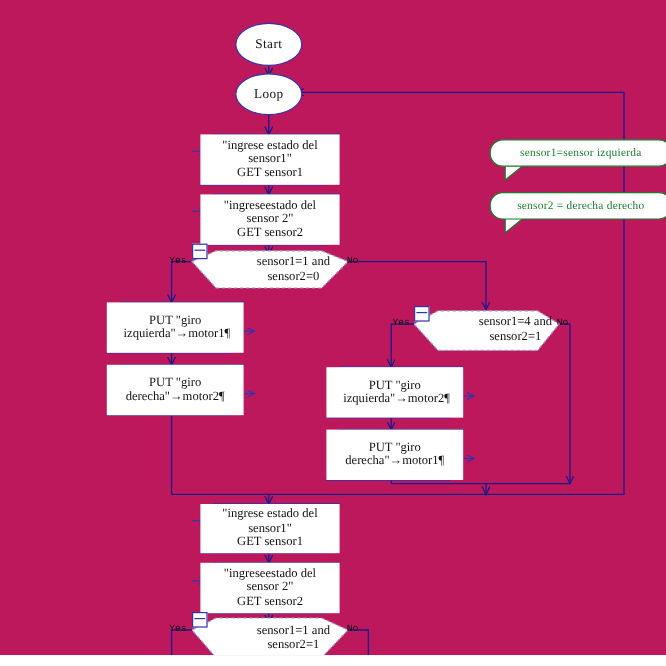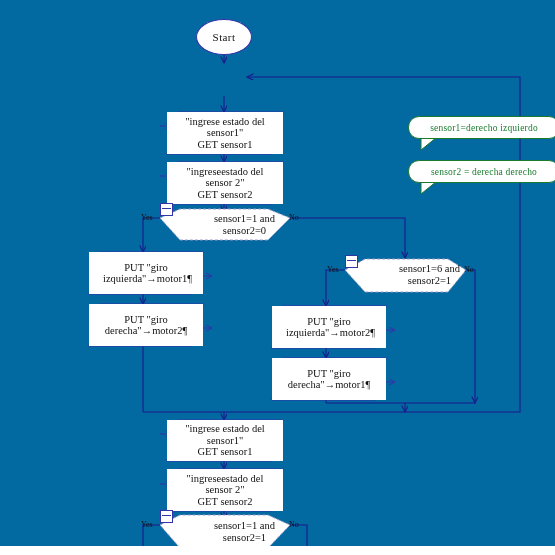--- a/index.html
+++ b/index.html
@@ -1,19 +1,19 @@
 <!DOCTYPE html>
 <html><head>
 <meta charset="utf-8">
 <style>
   html,body{margin:0;padding:0;background:#ffffff;}
   #canvas{
     position:relative;
     width:555px;height:546px;
-    background:#0369a1;
+    background:#be185d;
     font-family:"Liberation Serif", serif;
     overflow:hidden;
   }
   svg.layer{position:absolute;left:0;top:0;width:555px;height:555px;overflow:visible;}
   .node{position:absolute;box-sizing:border-box;}
 
   
   .ellipse{
     border:1px solid #3333aa;
     border-radius:50%;
@@ -43,21 +43,21 @@
     font-size:10.5px;
     line-height:12px;
     color:#111111;
   }
   .decision .txt{position:relative;z-index:2;}
 
   .branch-label{
     position:absolute;
     font-size:8px;
     color:#111111;
-    font-family:Liberation Serif, serif;
+    font-family:Liberation Mono, monospace;
   }
 
   
   .toggle{
     position:absolute;
     width:11px;height:11px;
     border:1px solid #3333aa;
     background:#ffffff;
   }
   .toggle:after{
@@ -172,20 +172,23 @@
     <g stroke="#1a7a2e" stroke-width="1" fill="#ffffff">
       <path d="M421,137 L421,150 L437,137"></path>
       <path d="M421,181 L421,194 L437,181"></path>
     </g>
   </svg>
 
   <div class="node ellipse" style="left:196px;top:19px;width:56px;height:36px;">
     <span>Start</span>
   </div>
 
+  <div class="node ellipse" style="left:196px;top:61px;width:56px;height:35px;">
+    <span>Loop</span>
+  </div>
 
   <div class="node para" style="left:167px;top:112px;width:116px;height:42px;">
     <div class="txt">
       <div>"ingrese estado del</div>
       <div>sensor1"</div>
       <div>GET sensor1</div>
     </div>
   </div>
 
   <div class="node para" style="left:167px;top:162px;width:116px;height:42px;">
@@ -245,39 +248,39 @@
       <div>sensor1=1 and</div>
       <div>sensor2=0</div>
     </div>
   </div>
   <div class="toggle" style="left:160px;top:203px;"></div>
   <div class="branch-label" style="left:141px;top:213px;">Yes</div>
   <div class="branch-label" style="left:289px;top:213px;">No</div>
 
   <div class="node decision" style="left:360px;top:259px;width:100px;height:32px;">
     <div class="txt">
-      <div>sensor1=6 and</div>
+      <div>sensor1=4 and</div>
       <div>sensor2=1</div>
     </div>
   </div>
   <div class="toggle" style="left:345px;top:255px;"></div>
   <div class="branch-label" style="left:327px;top:265px;">Yes</div>
   <div class="branch-label" style="left:464px;top:265px;">No</div>
 
   <div class="node decision" style="left:175px;top:516px;width:100px;height:31px;">
     <div class="txt">
       <div>sensor1=1 and</div>
       <div>sensor2=1</div>
     </div>
   </div>
   <div class="toggle" style="left:160px;top:510px;"></div>
   <div class="branch-label" style="left:141px;top:520px;">Yes</div>
   <div class="branch-label" style="left:289px;top:520px;">No</div>
 
   <div class="callout" style="left:408px;top:116px;width:134px;height:21px;">
-    <span>sensor1=derecho izquierdo</span>
+    <span>sensor1=sensor izquierda</span>
   </div>
 
   <div class="callout" style="left:408px;top:160px;width:134px;height:21px;">
     <span>sensor2 = derecha derecho</span>
   </div>
 
 </div>
 
 </body></html>

